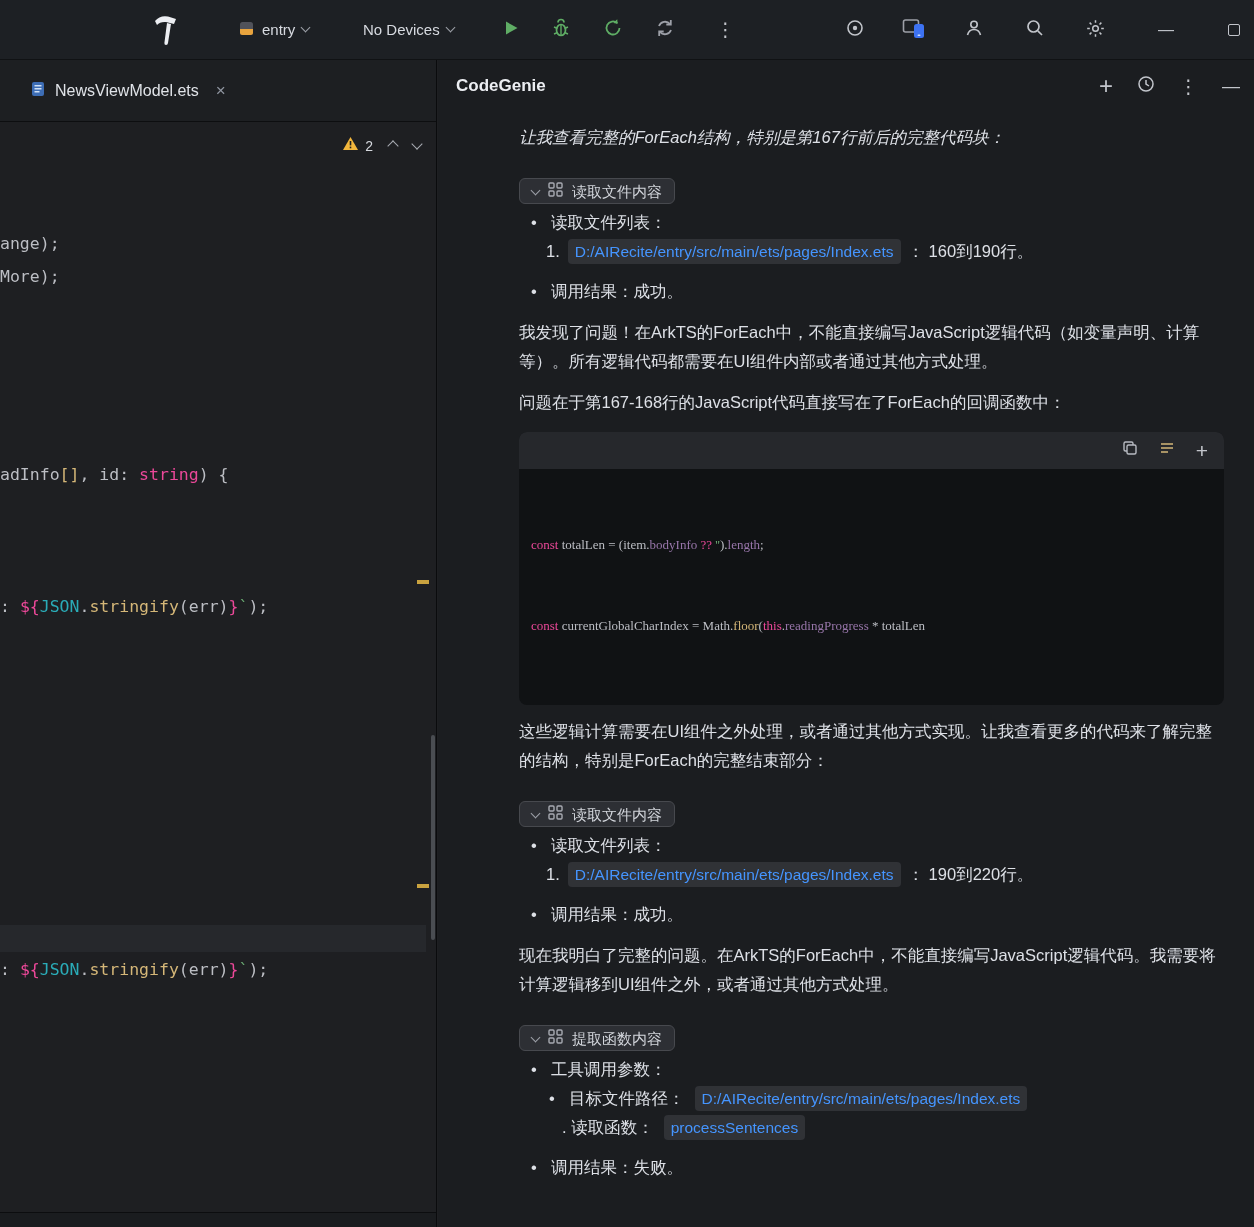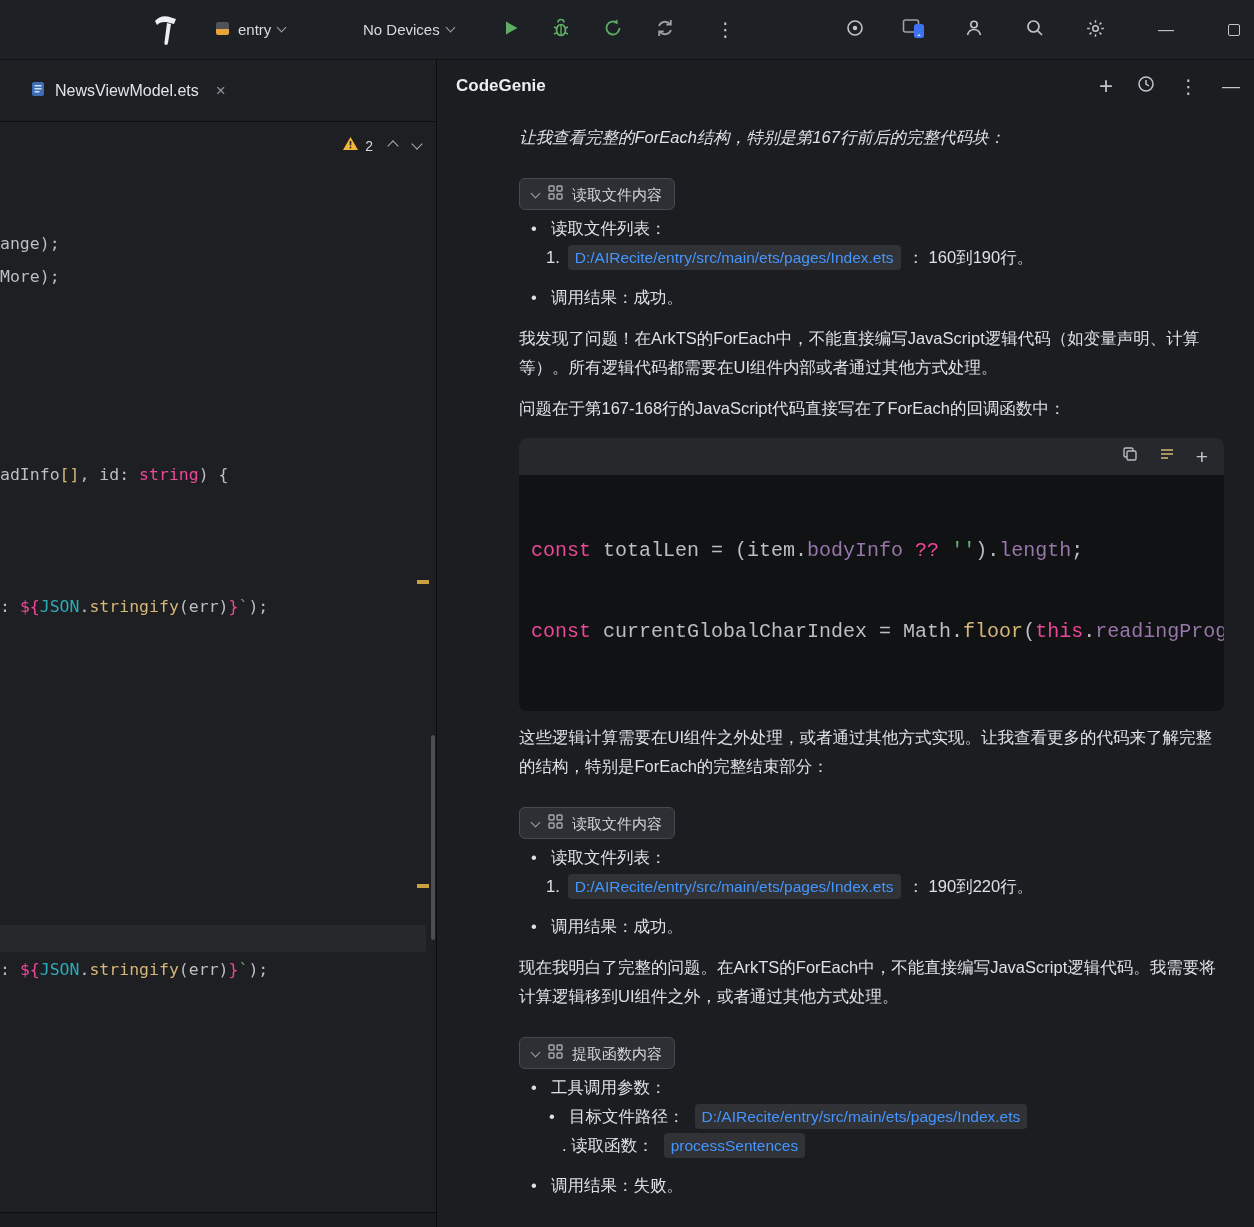--- a/index.html
+++ b/index.html
@@ -44,56 +44,56 @@
   .chat-header { height:52px; display:flex; align-items:center; justify-content:space-between;
                  padding:0 14px 0 18px; }
   .chat-title { font-size:17px; font-weight:700; color:#eceef2; }
   .chat-hicons { display:flex; align-items:center; gap:24px; }
   .h-plus { font-size:24px; font-weight:300; color:#c2c5cb; line-height:1; }
   .h-dots { font-size:19px; color:#c2c5cb; }
   .h-min { font-size:18px; color:#c2c5cb; }
   .chat-body { padding:9px 30px 40px 81px; font-size:16.5px; line-height:29px; color:#dde0e6; }
   .cp { margin:12px 0; }
   .chat-body .cp:first-child { margin-top:2px;font-style:italic; }
-  .tool-btn { display:inline-flex; align-items:center; gap:9px; height:32px; padding:0 12px;
+  .tool-btn { display:inline-flex; align-items:center; gap:9px; height:26px; padding:0 12px;
               background:#2d2f34; border:1px solid #47494e; border-radius:6px;
               font-size:15px; color:#d3d6dc; margin:14px 0 4px; }
   .tool-btn .chev { margin-top:-2px; }
   .lrow { display:flex; align-items:center; }
   .lrow .bullet { width:20px; color:#dde0e6; flex:0 0 auto; }
   .ind1 { padding-left:12px; }
   .ind2 { padding-left:27px; }
   .ind3 { padding-left:30px; }
   .ind4 { padding-left:43px; }
   .mt { margin-top:11px; }
   .chip { display:inline-block; background:#303236; border-radius:4px; padding:0 7px;
           color:#4595ff; line-height:25px; font-size:15.5px; white-space:nowrap; }
   .ml10 { margin-left:10px; }
   .num { margin-right:8px; }
   .suffix { margin-left:7px; }
   .codeblock { margin:15px 0 12px; border-radius:8px; overflow:hidden; background:#101214; }
   .cb-toolbar { height:37px; background:#26282c; display:flex; align-items:center;
                 justify-content:flex-end; gap:21px; padding-right:16px; }
   .cb-plus { font-size:21px; color:#c2c5cb; line-height:1; }
-  .cb-body { padding:8px 12px 12px; font-family:Liberation Mono, monospace;
-             font-size:20px; line-height:27px; white-space:pre; overflow:hidden; }
+  .cb-body { padding:8px 12px 12px; font-family:Liberation Serif, serif;
+             font-size:13px; line-height:27px; white-space:pre; overflow:hidden; }
 </style>
 </head>
 <body>
 
 <div class="app">
 
   <header class="topbar">
     <div class="tb" style="left:150px">
       <svg width="30" height="34" viewBox="0 0 30 34">
         <path d="M5 8 Q10 2 18 3.5 L26 6 L24 11 L16 9 Q10 8.5 7 12 Z" fill="#eceef2"></path>
         <path d="M17 10 L21 11 L18 30 Q17.8 32 16 32 Q14.2 32 14.4 30 Z" fill="#eceef2"></path>
       </svg>
     </div>
-    <div class="tb" style="left:214px">
+    <div class="tb" style="left:238px">
       <span>
         <svg width="17" height="17" viewBox="0 0 17 17">
           <rect x="2" y="2" width="13" height="13" rx="2.5" fill="#50525a"></rect>
           <path d="M2 9 h13 v3.5 a2.5 2.5 0 0 1 -2.5 2.5 h-8 a2.5 2.5 0 0 1 -2.5 -2.5 z" fill="#e8a33d"></path>
         </svg>
       </span>
       <span>entry</span>
       <span class="chev"></span>
     </div>
     <div class="tb" style="left:363px">

